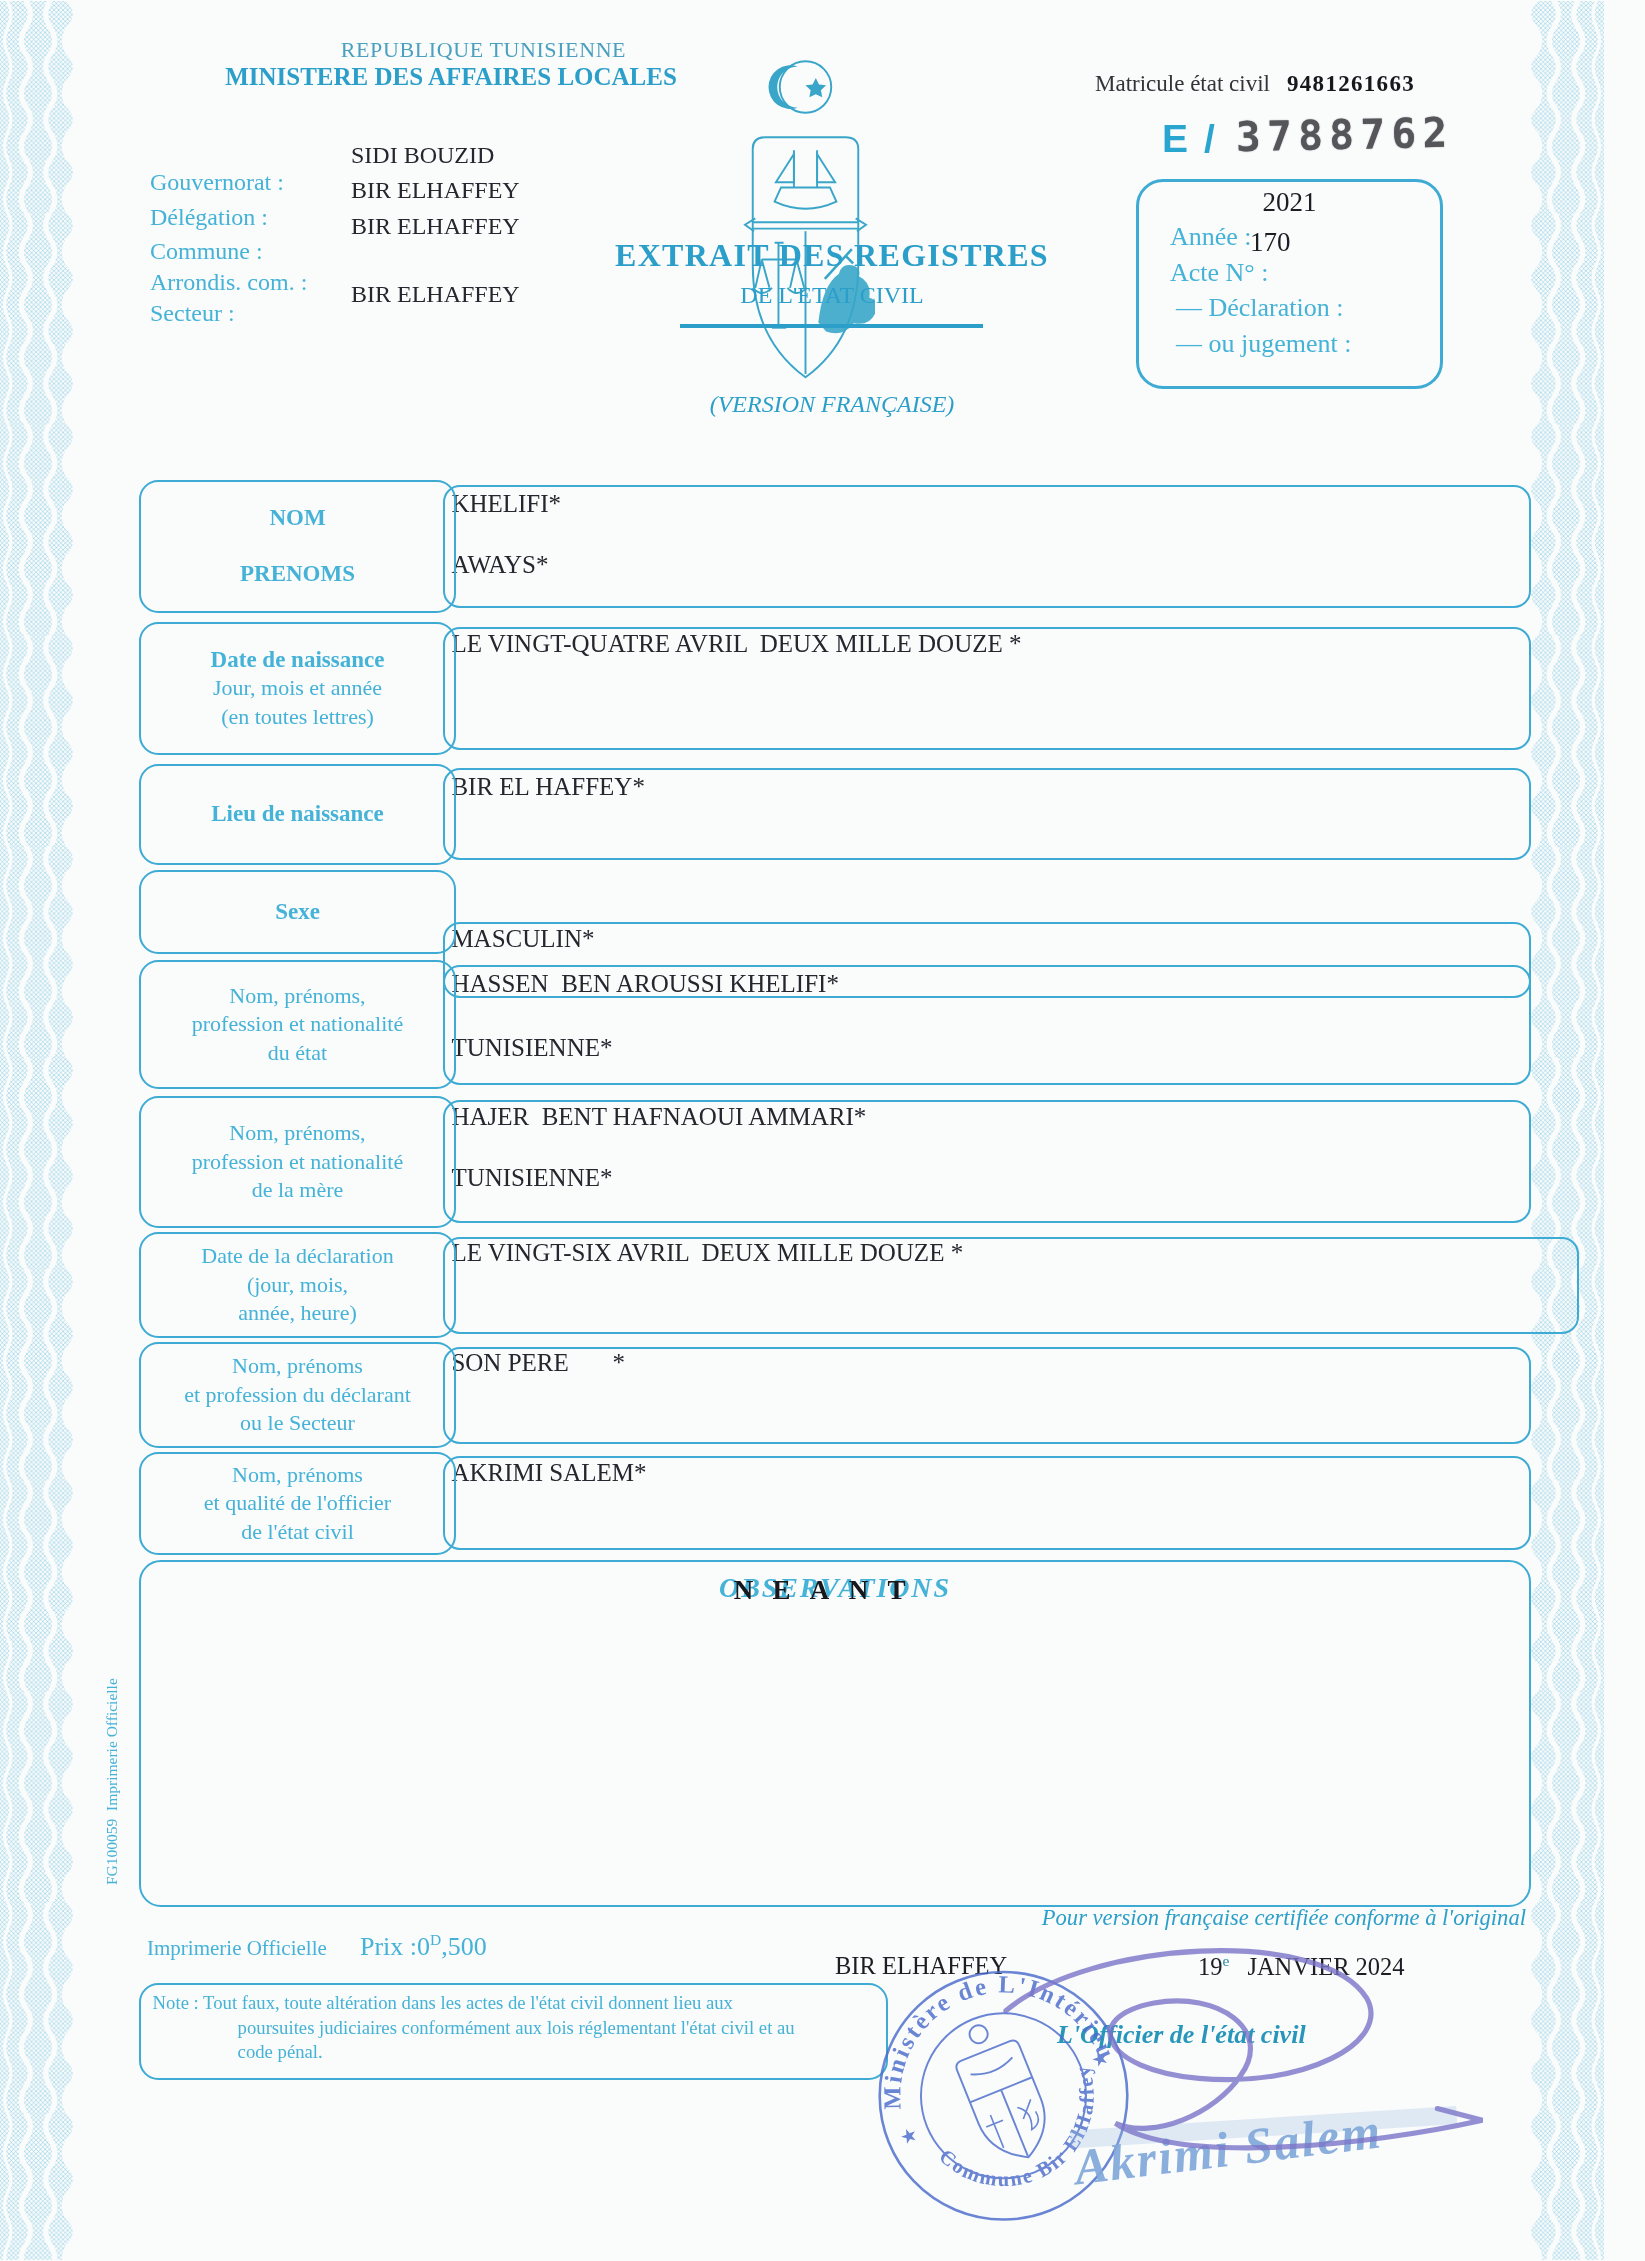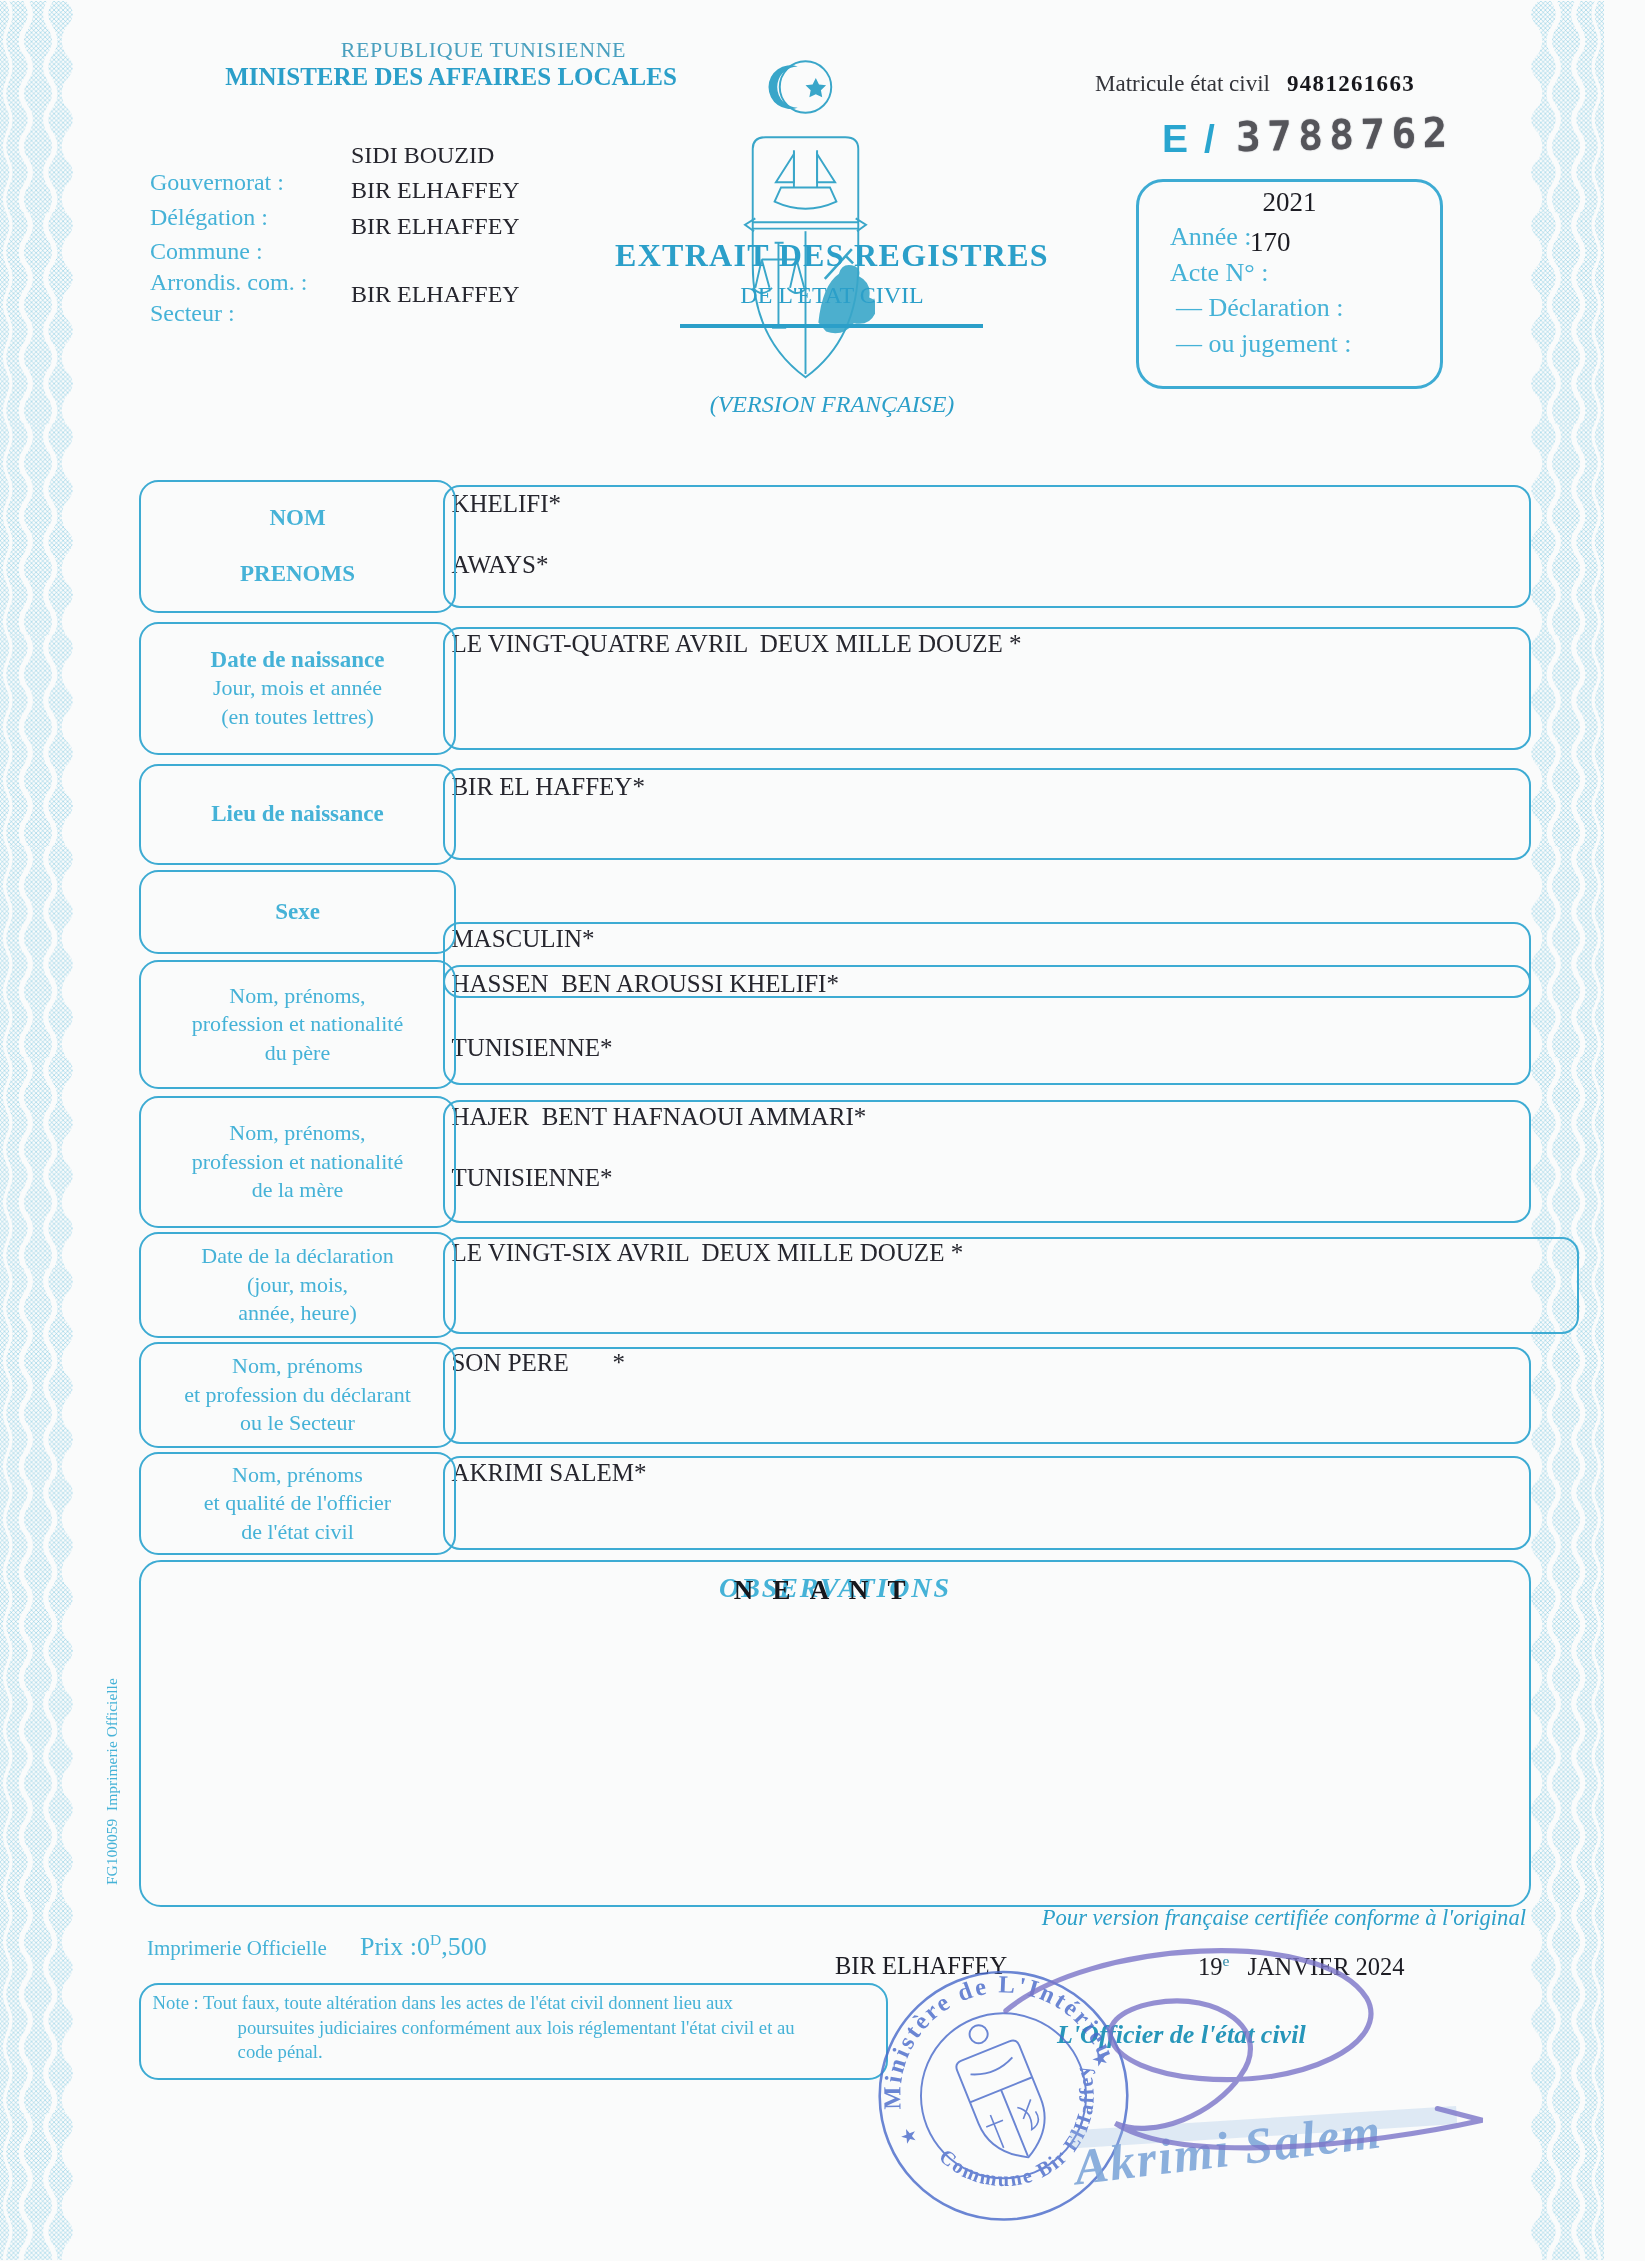--- a/index.html
+++ b/index.html
@@ -186,21 +186,21 @@
     <span class="l-bold">Sexe</span>
   </div>
 
   <div class="valbox" style="top:965px;height:116px;">
     <div class="vline" style="top:2.6px;">HASSEN  BEN AROUSSI KHELIFI*</div>
     <div class="vline" style="top:67px;">TUNISIENNE*</div>
   </div>
   <div class="lblbox" style="top:960px;height:125px;">
     <span class="l-norm">Nom, prénoms,</span>
     <span class="l-norm">profession et nationalité</span>
-    <span class="l-norm">du père</span>
+    <span class="l-norm">du état</span>
   </div>
 
   <div class="valbox" style="top:1100px;height:119px;">
     <div class="vline" style="top:1.3px;">HAJER  BENT HAFNAOUI AMMARI*</div>
     <div class="vline" style="top:62px;">TUNISIENNE*</div>
   </div>
   <div class="lblbox" style="top:1096px;height:128px;">
     <span class="l-norm">Nom, prénoms,</span>
     <span class="l-norm">profession et nationalité</span>
     <span class="l-norm">de la mère</span>

